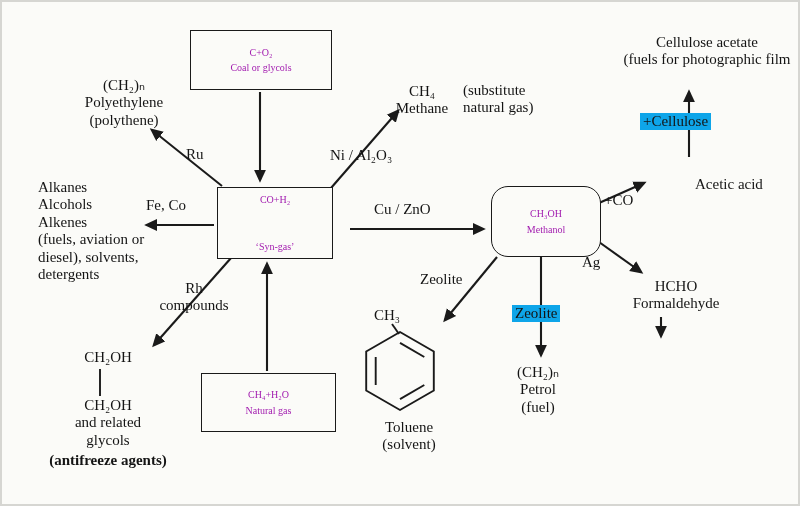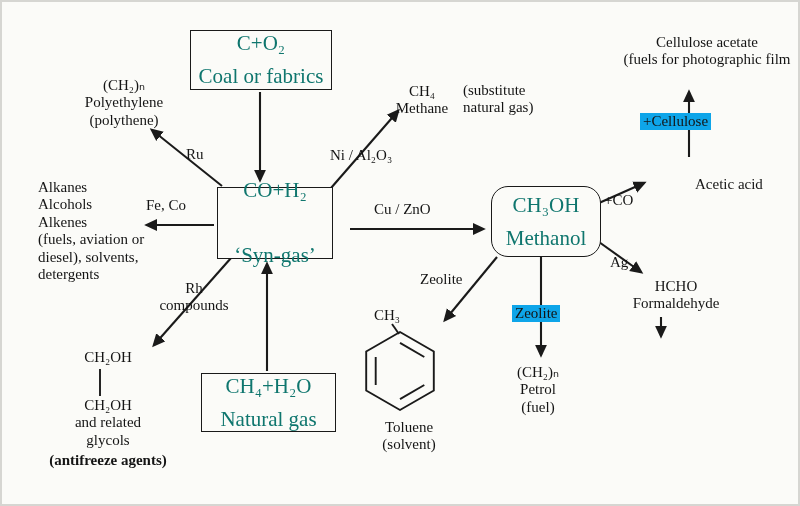--- a/index.html
+++ b/index.html
@@ -13,21 +13,21 @@
   .label {
     position:absolute; font-size:15px; line-height:1.16;
     white-space:pre-line; color:#141414;
   }
   .center { text-align:center; }
   .bg { background:#0ea5e9; padding:0 3px; }
   .bold { font-weight:bold; }
   .box {
     position:absolute; border:1.7px solid #1a1a1a; background:#fbfbf8;
     display:flex; flex-direction:column; align-items:center; justify-content:center;
-    text-align:center; font-size:21px; line-height:1.55; color:#0f766e;
+    text-align:center; font-size:10px; line-height:1.55; color:#a21caf;
   }
 </style>
 </head>
 <body>
 
 <div class="canvas">
 
   <svg class="arrows" width="800" height="506" viewBox="0 0 800 506">
     <defs>
       <marker id="ah" viewBox="0 0 10 10" refX="7.5" refY="5" markerWidth="6.5" markerHeight="6.5" orient="auto-start-reverse">
@@ -54,21 +54,21 @@
       <line x1="392" y1="324" x2="399" y2="334"></line>
       <polygon points="400,332 433.8,351.5 433.8,390.5 400,410 366.2,390.5 366.2,351.5"></polygon>
       <line x1="400" y1="342.9" x2="424.3" y2="357"></line>
       <line x1="424.3" y1="385" x2="400" y2="399.1"></line>
       <line x1="375.7" y1="385" x2="375.7" y2="357"></line>
     </g>
   </svg>
 
   <div class="box" style="left:190px; top:30px; width:140px; height:58px;">
     <span>C+O₂</span>
-    <span>Coal or fabrics</span>
+    <span>Coal or glycols</span>
   </div>
 
   <div class="box" style="left:217px; top:187px; width:114px; height:70px;gap:32px;">
     <span>CO+H₂</span>
     <span>‘Syn-gas’</span>
   </div>
 
   <div class="box" style="left:201px; top:373px; width:133px; height:57px;">
     <span>CH₄+H₂O</span>
     <span>Natural gas</span>
@@ -82,21 +82,21 @@
   <div class="label" style="left:186px; top:146px;">Ru</div>
   <div class="label" style="left:146px; top:197px;">Fe,  Co</div>
   <div class="label center" style="left:158px; top:280px; width:72px;">Rh
 compounds</div>
   <div class="label" style="left:330px; top:147px;">Ni / Al₂O₃</div>
   <div class="label" style="left:374px; top:201px;">Cu / ZnO</div>
   <div class="label" style="left:420px; top:271px;">Zeolite</div>
   <div class="label bg" style="left:512px; top:305px;">Zeolite</div>
   <div class="label" style="left:604px; top:192px;">+CO</div>
   <div class="label bg" style="left:640px; top:113px;">+Cellulose</div>
-  <div class="label" style="left:610px; top:254px;">Ag</div>
+  <div class="label" style="left:582px; top:254px;">Ag</div>
 
   <div class="label center" style="left:68px; top:77px; width:112px;">(CH₂)ₙ
 Polyethylene
 (polythene)</div>
 
   <div class="label" style="left:38px; top:179px; width:130px;">Alkanes
 Alcohols
 Alkenes
 (fuels, aviation or
 diesel), solvents,

